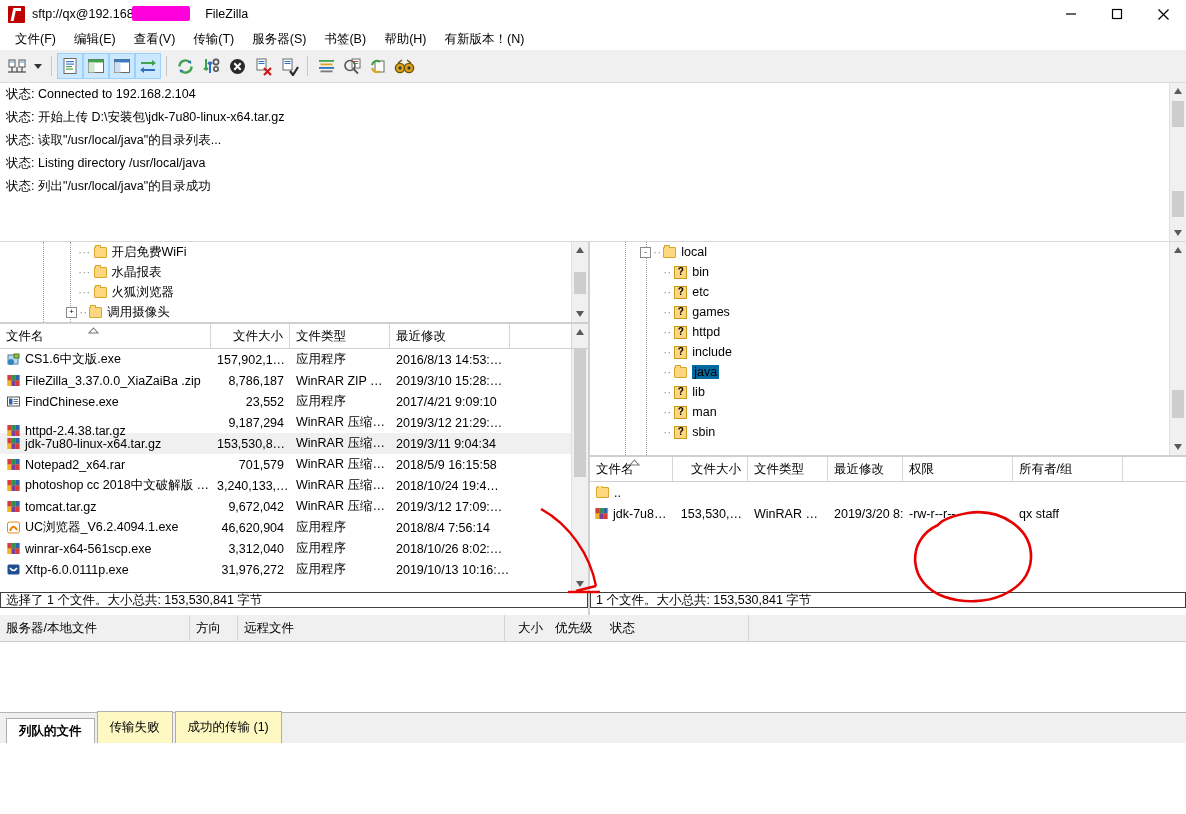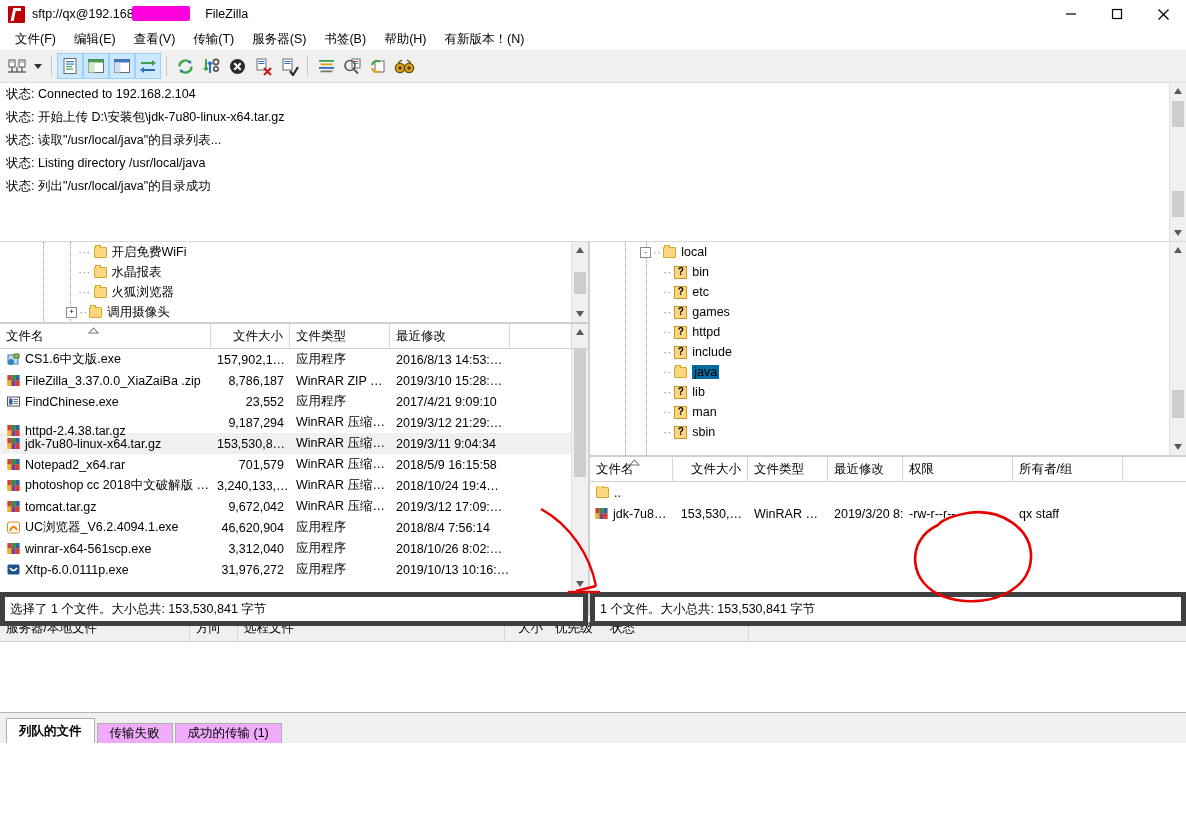--- a/index.html
+++ b/index.html
@@ -90,36 +90,36 @@
   .hcell{height:24px;display:flex;align-items:center;box-sizing:border-box;
          border-right:1px solid #d6d6d6;padding:0 6px;overflow:hidden;white-space:nowrap;}
   .hcell.r{justify-content:flex-end;}
   .listbody{background:#fff;overflow:hidden;position:relative;}
   .lrow{height:21px;display:flex;align-items:center;font-size:12.5px;white-space:nowrap;}
   .lrow.sel{background:#f0f0f0;}
   .cell{box-sizing:border-box;padding:0 6px;overflow:hidden;white-space:nowrap;}
   .cell.r{text-align:right;}
   .fico{width:15px;height:15px;margin-right:4px;flex:0 0 auto;}
 
-  .statusline{height:34px;background:#fff;border:5px solid #404040;box-sizing:border-box;
+  .statusline{height:16px;background:#fff;border:1px solid #404040;box-sizing:border-box;
               display:flex;align-items:center;padding-left:5px;font-size:12.5px;white-space:nowrap;}
 
   
   .queuehdr{height:26px;background:#f0f0f0;border-bottom:1px solid #cfcfcf;display:flex;
             align-items:center;font-size:12.5px;}
   .qcell{height:26px;display:flex;align-items:center;box-sizing:border-box;
          border-right:1px solid #d6d6d6;padding:0 6px;white-space:nowrap;}
   .qcell.r{justify-content:flex-end;}
   .queuebody{background:#fff;}
 
   
   .tabbar{height:30px;background:#f0f0f0;border-top:1px solid #b5b5b5;display:flex;
           align-items:flex-end;padding-left:6px;}
-  .tab{height:20px;display:flex;align-items:center;padding:0 12px;font-size:12.5px;
-       border:1px solid #aeaeae;border-bottom:0;background:#f0abfc;margin-right:2px;
+  .tab{height:32px;display:flex;align-items:center;padding:0 12px;font-size:12.5px;
+       border:1px solid #aeaeae;border-bottom:0;background:#fef9c3;margin-right:2px;
        box-sizing:border-box;}
   .tab.active{background:#fff;height:25px;font-weight:bold;}
 
   .annot{position:absolute;left:0;top:0;pointer-events:none;}
 </style>
 </head>
 <body>
 
 <div class="app">
 

